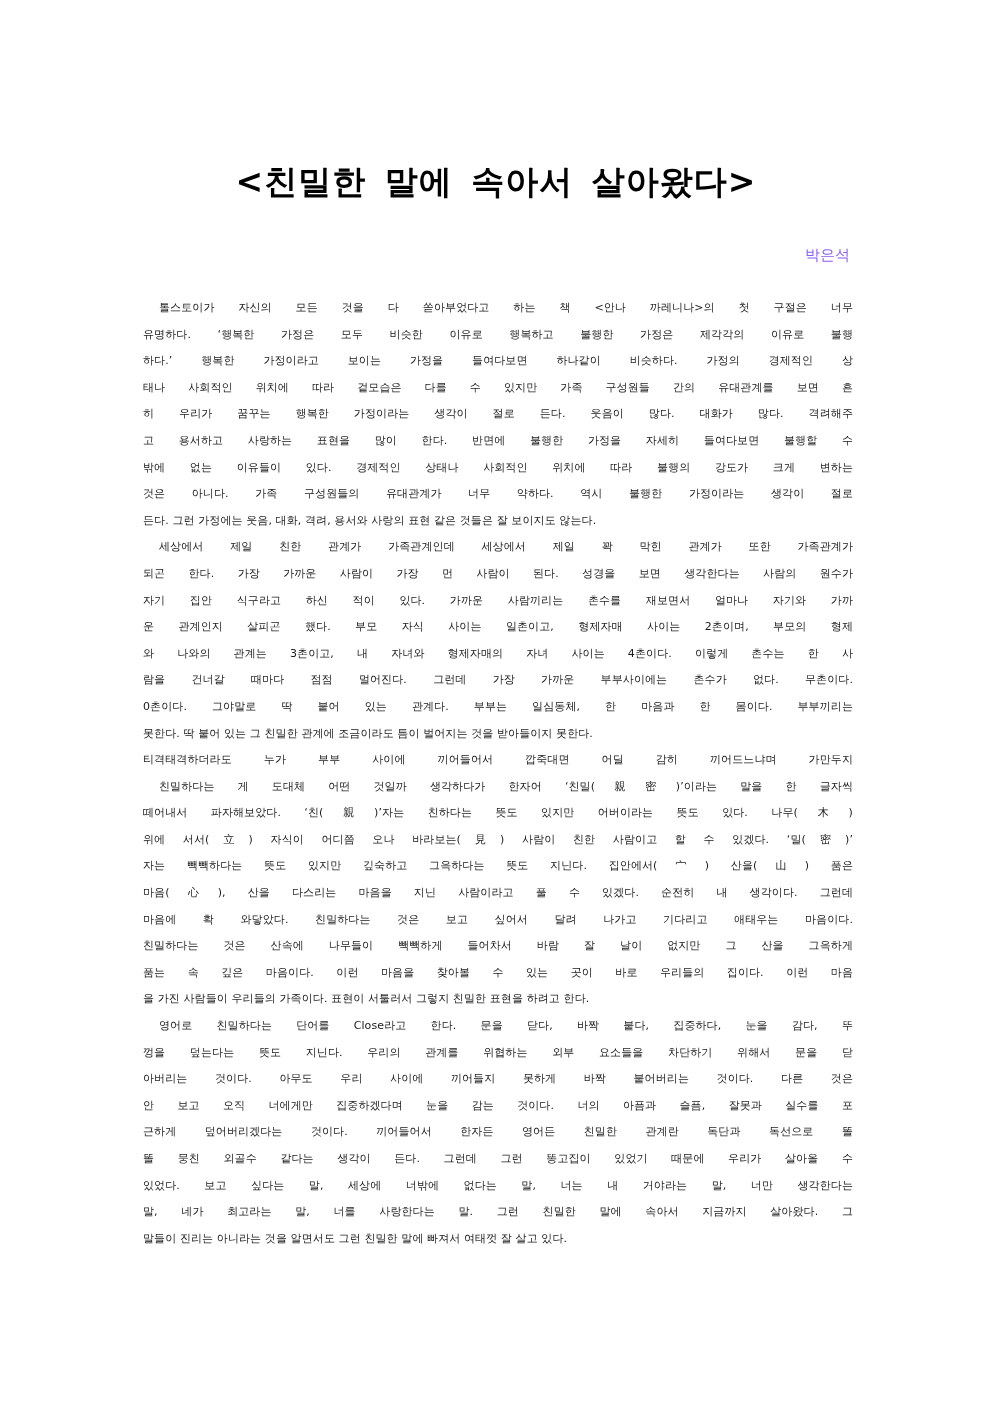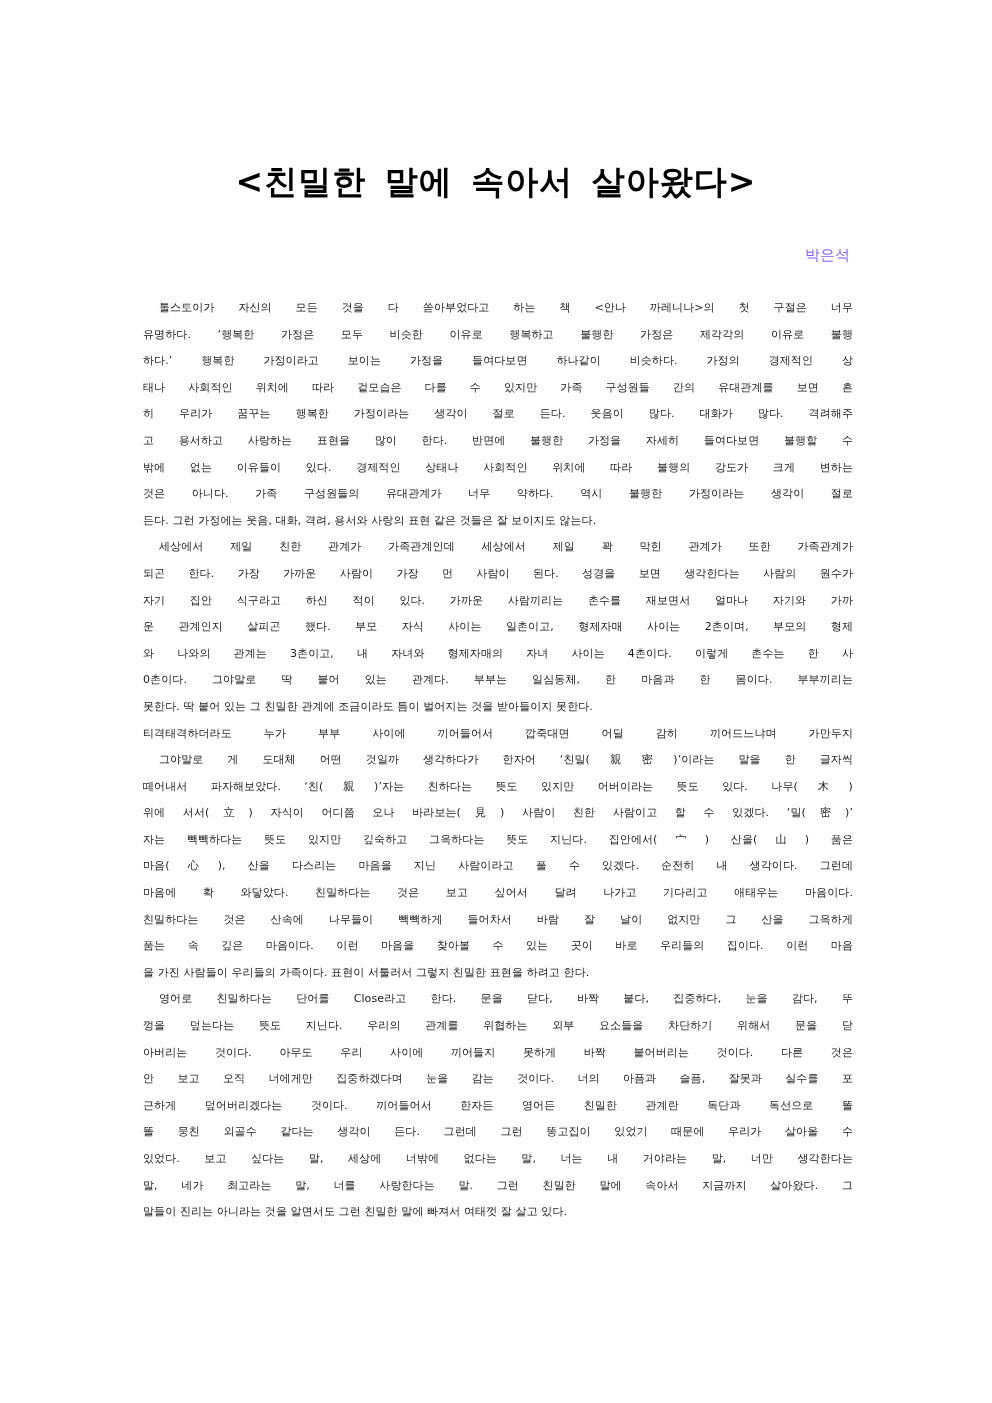--- a/index.html
+++ b/index.html
@@ -89,27 +89,28 @@
       <span class="line">것은 아니다. 가족 구성원들의 유대관계가 너무 약하다. 역시 불행한 가정이라는 생각이 절로</span>
       <span class="line last">든다. 그런 가정에는 웃음, 대화, 격려, 용서와 사랑의 표현 같은 것들은 잘 보이지도 않는다.</span>
     </div>
 
     <div>
       <span class="line indent">세상에서 제일 친한 관계가 가족관계인데 세상에서 제일 꽉 막힌 관계가 또한 가족관계가</span>
       <span class="line">되곤 한다. 가장 가까운 사람이 가장 먼 사람이 된다. 성경을 보면 생각한다는 사람의 원수가</span>
       <span class="line">자기 집안 식구라고 하신 적이 있다. 가까운 사람끼리는 촌수를 재보면서 얼마나 자기와 가까</span>
       <span class="line">운 관계인지 살피곤 했다. 부모 자식 사이는 일촌이고, 형제자매 사이는 2촌이며, 부모의 형제</span>
       <span class="line">와 나와의 관계는 3촌이고, 내 자녀와 형제자매의 자녀 사이는 4촌이다. 이렇게 촌수는 한 사</span>
+      <span class="line">람을 건너갈 때마다 점점 멀어진다. 그런데 가장 가까운 부부사이에는 촌수가 없다. 무촌이다.</span>
       <span class="line">0촌이다. 그야말로 딱 붙어 있는 관계다. 부부는 일심동체, 한 마음과 한 몸이다. 부부끼리는</span>
       <span class="line last">못한다. 딱 붙어 있는 그 친밀한 관계에 조금이라도 틈이 벌어지는 것을 받아들이지 못한다.</span>
       <span class="line">티격태격하더라도 누가 부부 사이에 끼어들어서 깝죽대면 어딜 감히 끼어드느냐며 가만두지</span>
     </div>
 
     <div>
-      <span class="line indent">그야말로 게 도대체 어떤 것일까 생각하다가 한자어 ‘친밀(親密)’이라는 말을 한 글자씩</span>
+      <span class="line indent">친밀하다는 게 도대체 어떤 것일까 생각하다가 한자어 ‘친밀(親密)’이라는 말을 한 글자씩</span>
       <span class="line">떼어내서 파자해보았다. ‘친(親)’자는 친하다는 뜻도 있지만 어버이라는 뜻도 있다. 나무(木)</span>
       <span class="line">위에 서서(立) 자식이 어디쯤 오나 바라보는(見) 사람이 친한 사람이고 할 수 있겠다. ‘밀(密)’</span>
       <span class="line">자는 빽빽하다는 뜻도 있지만 깊숙하고 그윽하다는 뜻도 지닌다. 집안에서(宀) 산을(山) 품은</span>
       <span class="line">마음(心), 산을 다스리는 마음을 지닌 사람이라고 풀 수 있겠다. 순전히 내 생각이다. 그런데</span>
       <span class="line">마음에 확 와닿았다. 친밀하다는 것은 보고 싶어서 달려 나가고 기다리고 애태우는 마음이다.</span>
       <span class="line">친밀하다는 것은 산속에 나무들이 빽빽하게 들어차서 바람 잘 날이 없지만 그 산을 그윽하게</span>
       <span class="line">품는 속 깊은 마음이다. 이런 마음을 찾아볼 수 있는 곳이 바로 우리들의 집이다. 이런 마음</span>
       <span class="line last">을 가진 사람들이 우리들의 가족이다. 표현이 서툴러서 그렇지 친밀한 표현을 하려고 한다.</span>
     </div>
 

